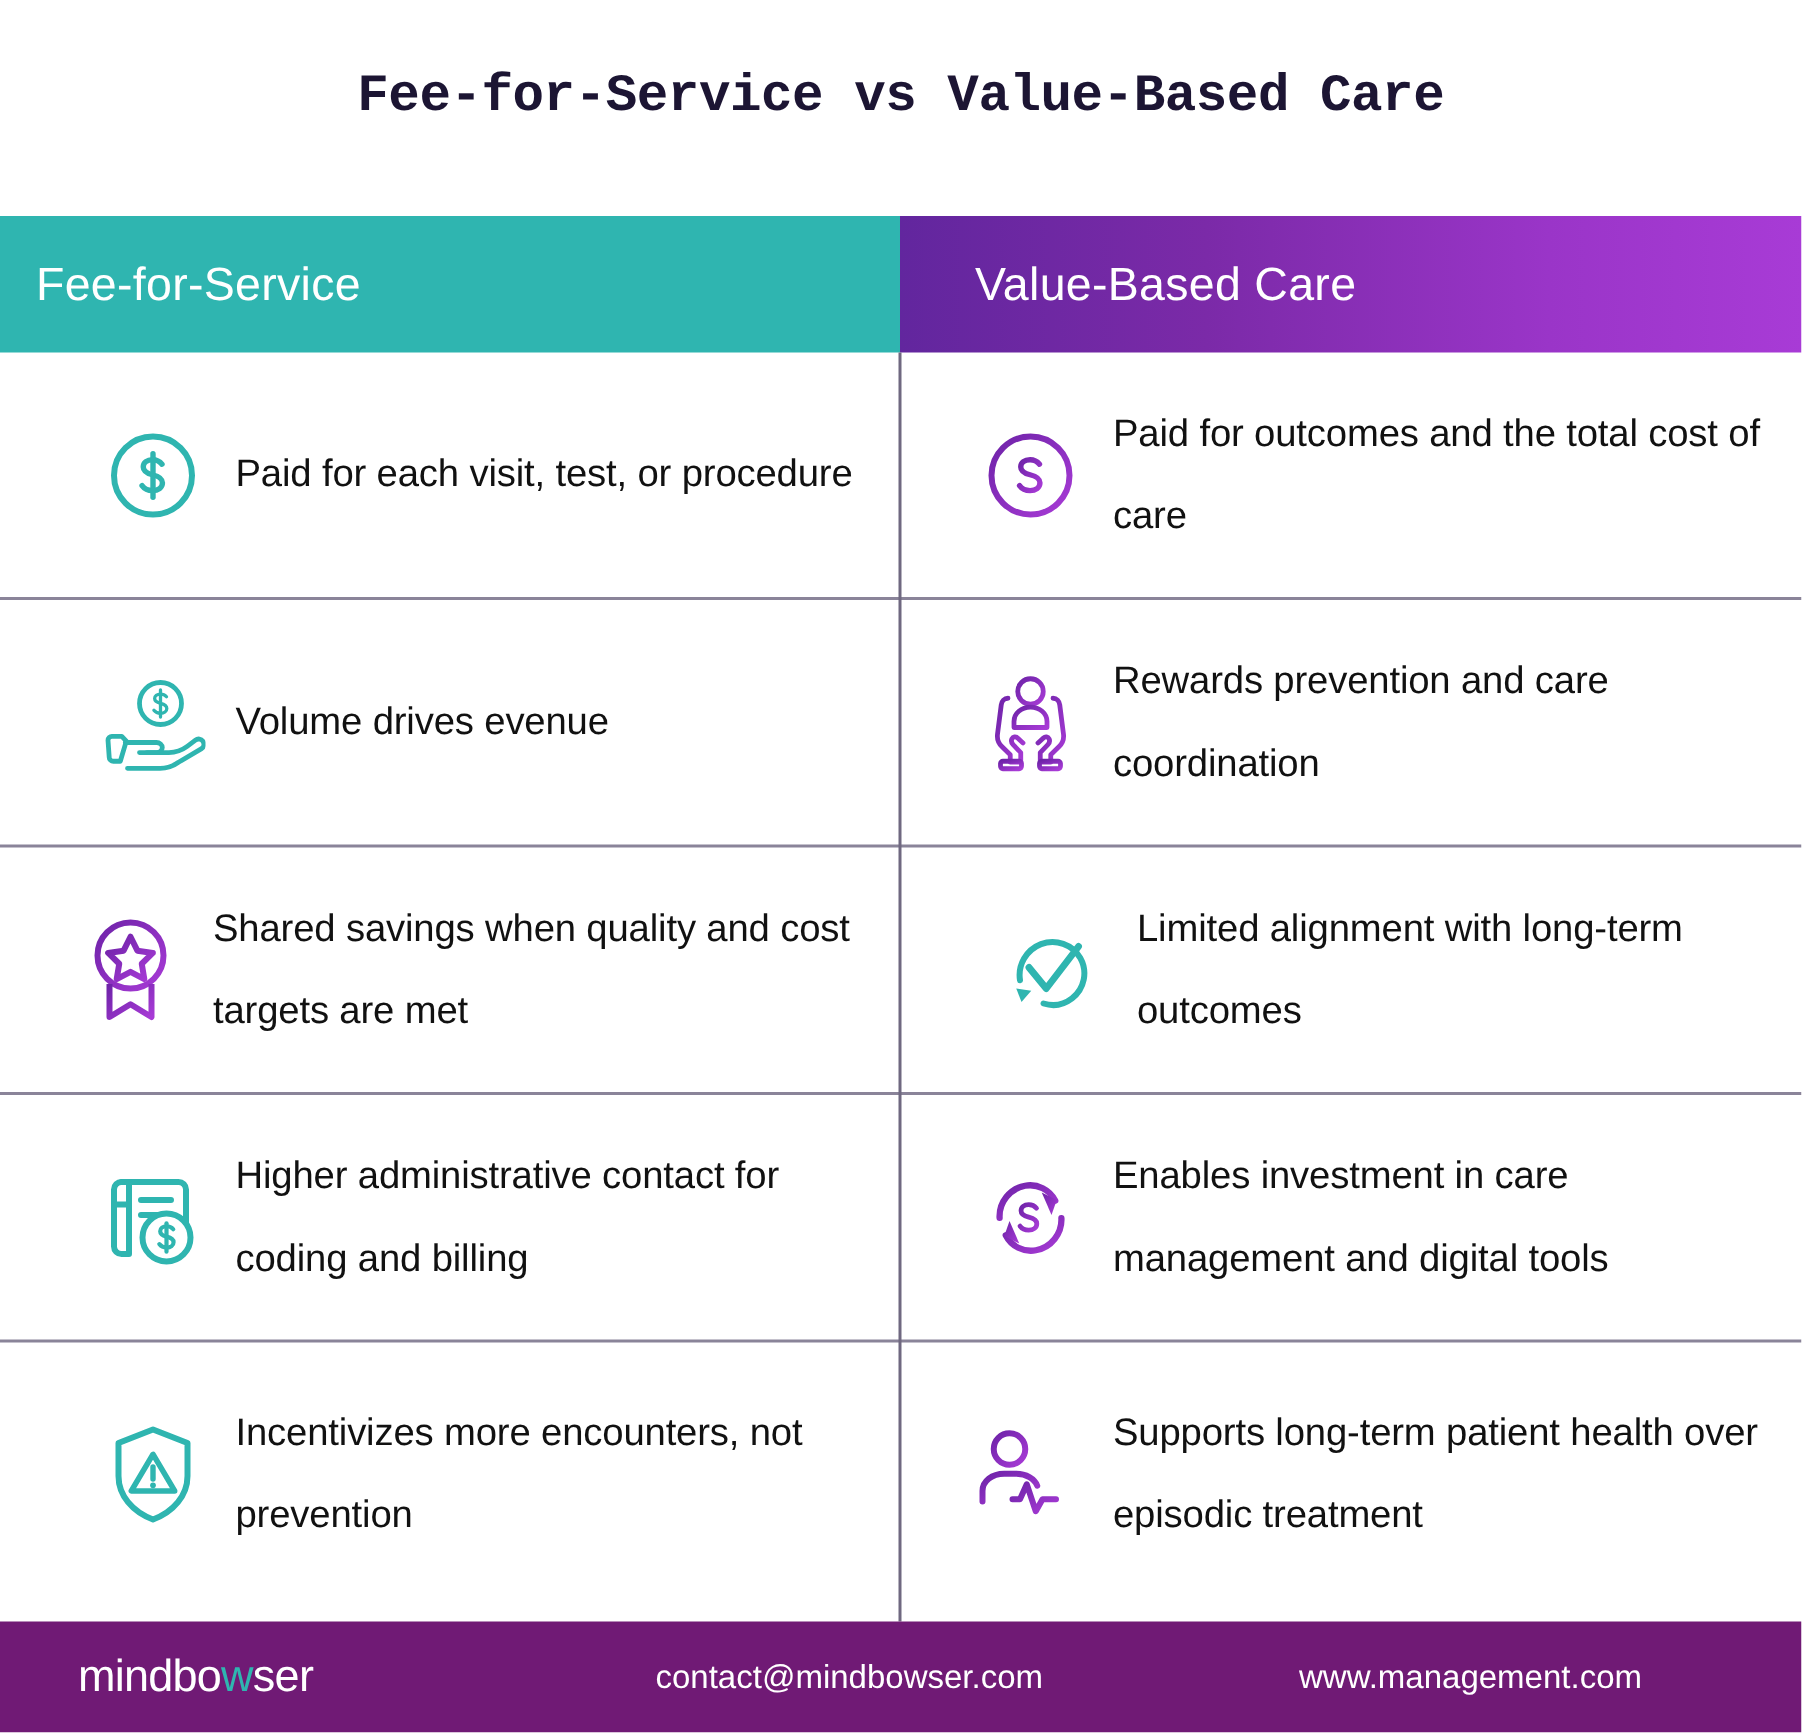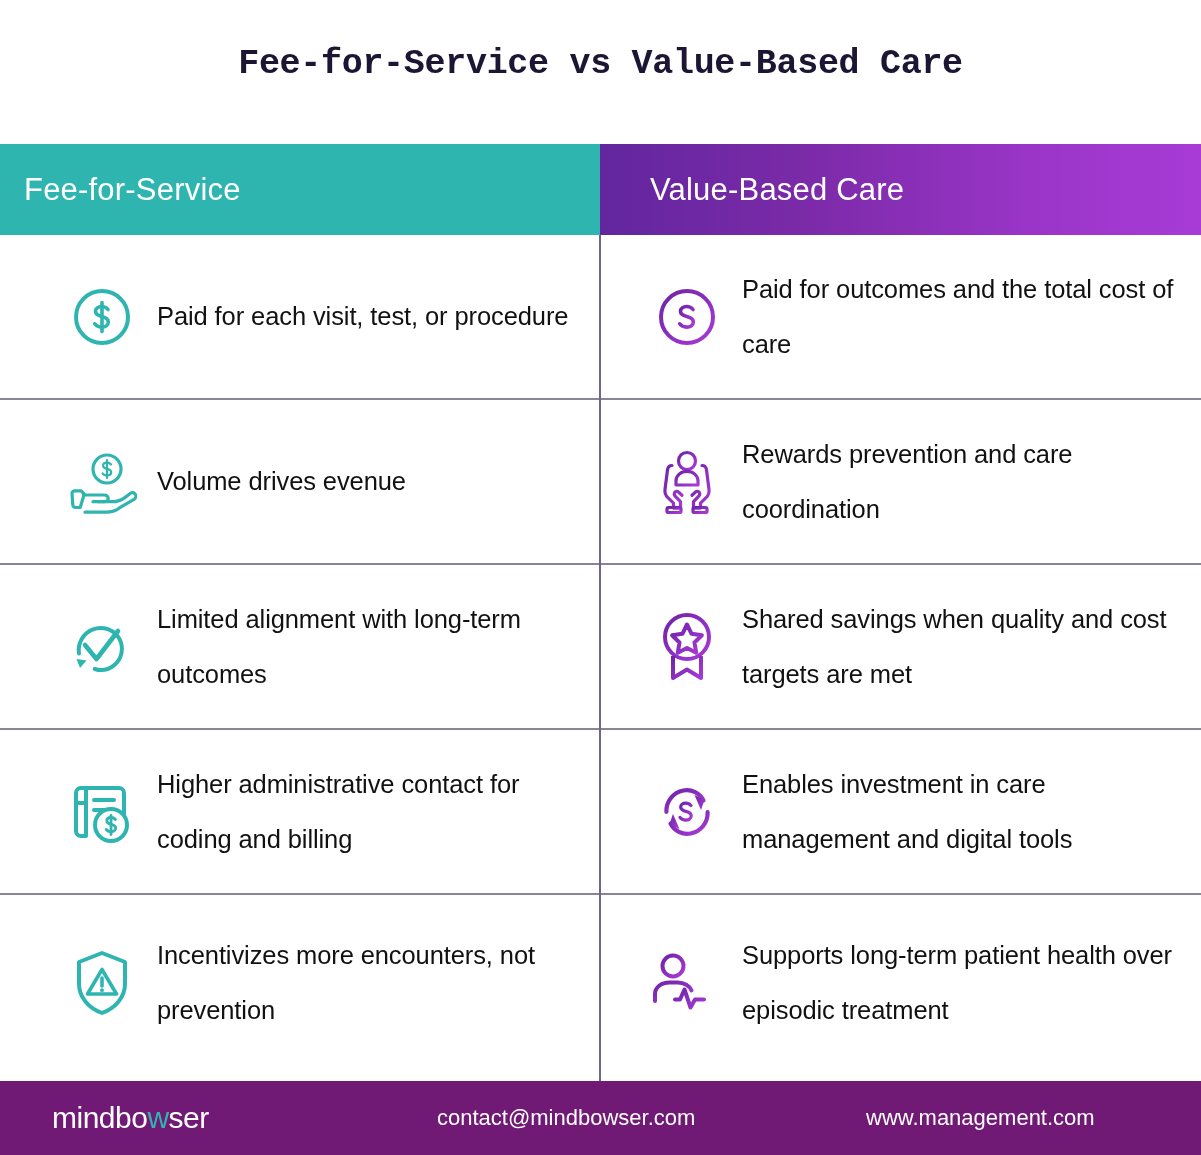--- a/index.html
+++ b/index.html
@@ -240,45 +240,45 @@
             <path d="M50 16.5c2.5 0 4.2 1.9 4.5 4.4L57 40.5c.4 3.4-.6 6-2.9 8.2l-5.6 5.4v5h-7v-6.4l5.1-5.3c1.2-1.3 1.4-2.6.8-3.8-.8-1.5-2.5-1.8-3.8-.6l-3.6 3.3" stroke="url(#pg2)" stroke-width="3.2" stroke-linecap="round" stroke-linejoin="round"></path>
             <rect x="15" y="58.5" width="14" height="5" rx="1.6" stroke="url(#pg2)" stroke-width="3.2"></rect>
             <rect x="41" y="58.5" width="14" height="5" rx="1.6" stroke="url(#pg2)" stroke-width="3.2"></rect>
           </svg>
         </span>
         <span class="cell-text">Rewards prevention and care coordination</span>
       </div>
     </div>
 
     <div class="row">
+      <div class="cell cell-right">
+        <span class="icon-wrap">
+          <svg width="62" height="70" viewBox="0 0 62 70" fill="none">
+            <defs>
+              <linearGradient id="pg3" x1="0" y1="0" x2="1" y2="1">
+                <stop offset="0%" stop-color="#6E23A8"></stop>
+                <stop offset="100%" stop-color="#A83BD6"></stop>
+              </linearGradient>
+            </defs>
+            <circle cx="31" cy="25" r="22" stroke="url(#pg3)" stroke-width="4"></circle>
+            <path d="M31 12.5l4.6 9.3 10.3 1.5-7.4 7.2 1.7 10.2-9.2-4.8-9.2 4.8 1.7-10.2-7.4-7.2 10.3-1.5z" stroke="url(#pg3)" stroke-width="4" stroke-linejoin="round"></path>
+            <path d="M17 44v22l14-8.5 14 8.5V44" stroke="url(#pg3)" stroke-width="4" stroke-linejoin="round"></path>
+          </svg>
+        </span>
+        <span class="cell-text">Shared savings when quality and cost targets are met</span>
+      </div>
       <div class="cell cell-left">
         <span class="icon-wrap">
           <svg width="64" height="64" viewBox="0 0 64 64" fill="none">
             <path d="M9 38.5C7.4 28.3 13.2 18.2 23 14.4c9.8-3.8 21 .2 26.2 9.2 5.1 9.1 2.8 20.6-5.5 27-5.6 4.3-12.7 5.4-19 3.4" stroke="#2FB5B0" stroke-width="4" stroke-linecap="round"></path>
             <path d="M15 30l11.5 14L48 16" stroke="#2FB5B0" stroke-width="4.6" stroke-linecap="round" stroke-linejoin="round"></path>
             <path d="M16.5 45.5L10 53l-3.5-9z" fill="#2FB5B0"></path>
           </svg>
         </span>
         <span class="cell-text">Limited alignment with long-term outcomes</span>
-      </div>
-      <div class="cell cell-right">
-        <span class="icon-wrap">
-          <svg width="62" height="70" viewBox="0 0 62 70" fill="none">
-            <defs>
-              <linearGradient id="pg3" x1="0" y1="0" x2="1" y2="1">
-                <stop offset="0%" stop-color="#6E23A8"></stop>
-                <stop offset="100%" stop-color="#A83BD6"></stop>
-              </linearGradient>
-            </defs>
-            <circle cx="31" cy="25" r="22" stroke="url(#pg3)" stroke-width="4"></circle>
-            <path d="M31 12.5l4.6 9.3 10.3 1.5-7.4 7.2 1.7 10.2-9.2-4.8-9.2 4.8 1.7-10.2-7.4-7.2 10.3-1.5z" stroke="url(#pg3)" stroke-width="4" stroke-linejoin="round"></path>
-            <path d="M17 44v22l14-8.5 14 8.5V44" stroke="url(#pg3)" stroke-width="4" stroke-linejoin="round"></path>
-          </svg>
-        </span>
-        <span class="cell-text">Shared savings when quality and cost targets are met</span>
       </div>
     </div>
 
     <div class="row">
       <div class="cell cell-left">
         <span class="icon-wrap">
           <svg width="68" height="66" viewBox="0 0 68 66" fill="none">
             <path d="M13 9h38a5 5 0 015 5v38" stroke="#2FB5B0" stroke-width="4" stroke-linecap="round" stroke-linejoin="round"></path>
             <path d="M13 9a5 5 0 00-5 5v10h10" stroke="#2FB5B0" stroke-width="4" stroke-linecap="round" stroke-linejoin="round"></path>
             <path d="M18 9v48H13a5 5 0 01-5-5V24" stroke="#2FB5B0" stroke-width="4" stroke-linecap="round" stroke-linejoin="round"></path>

